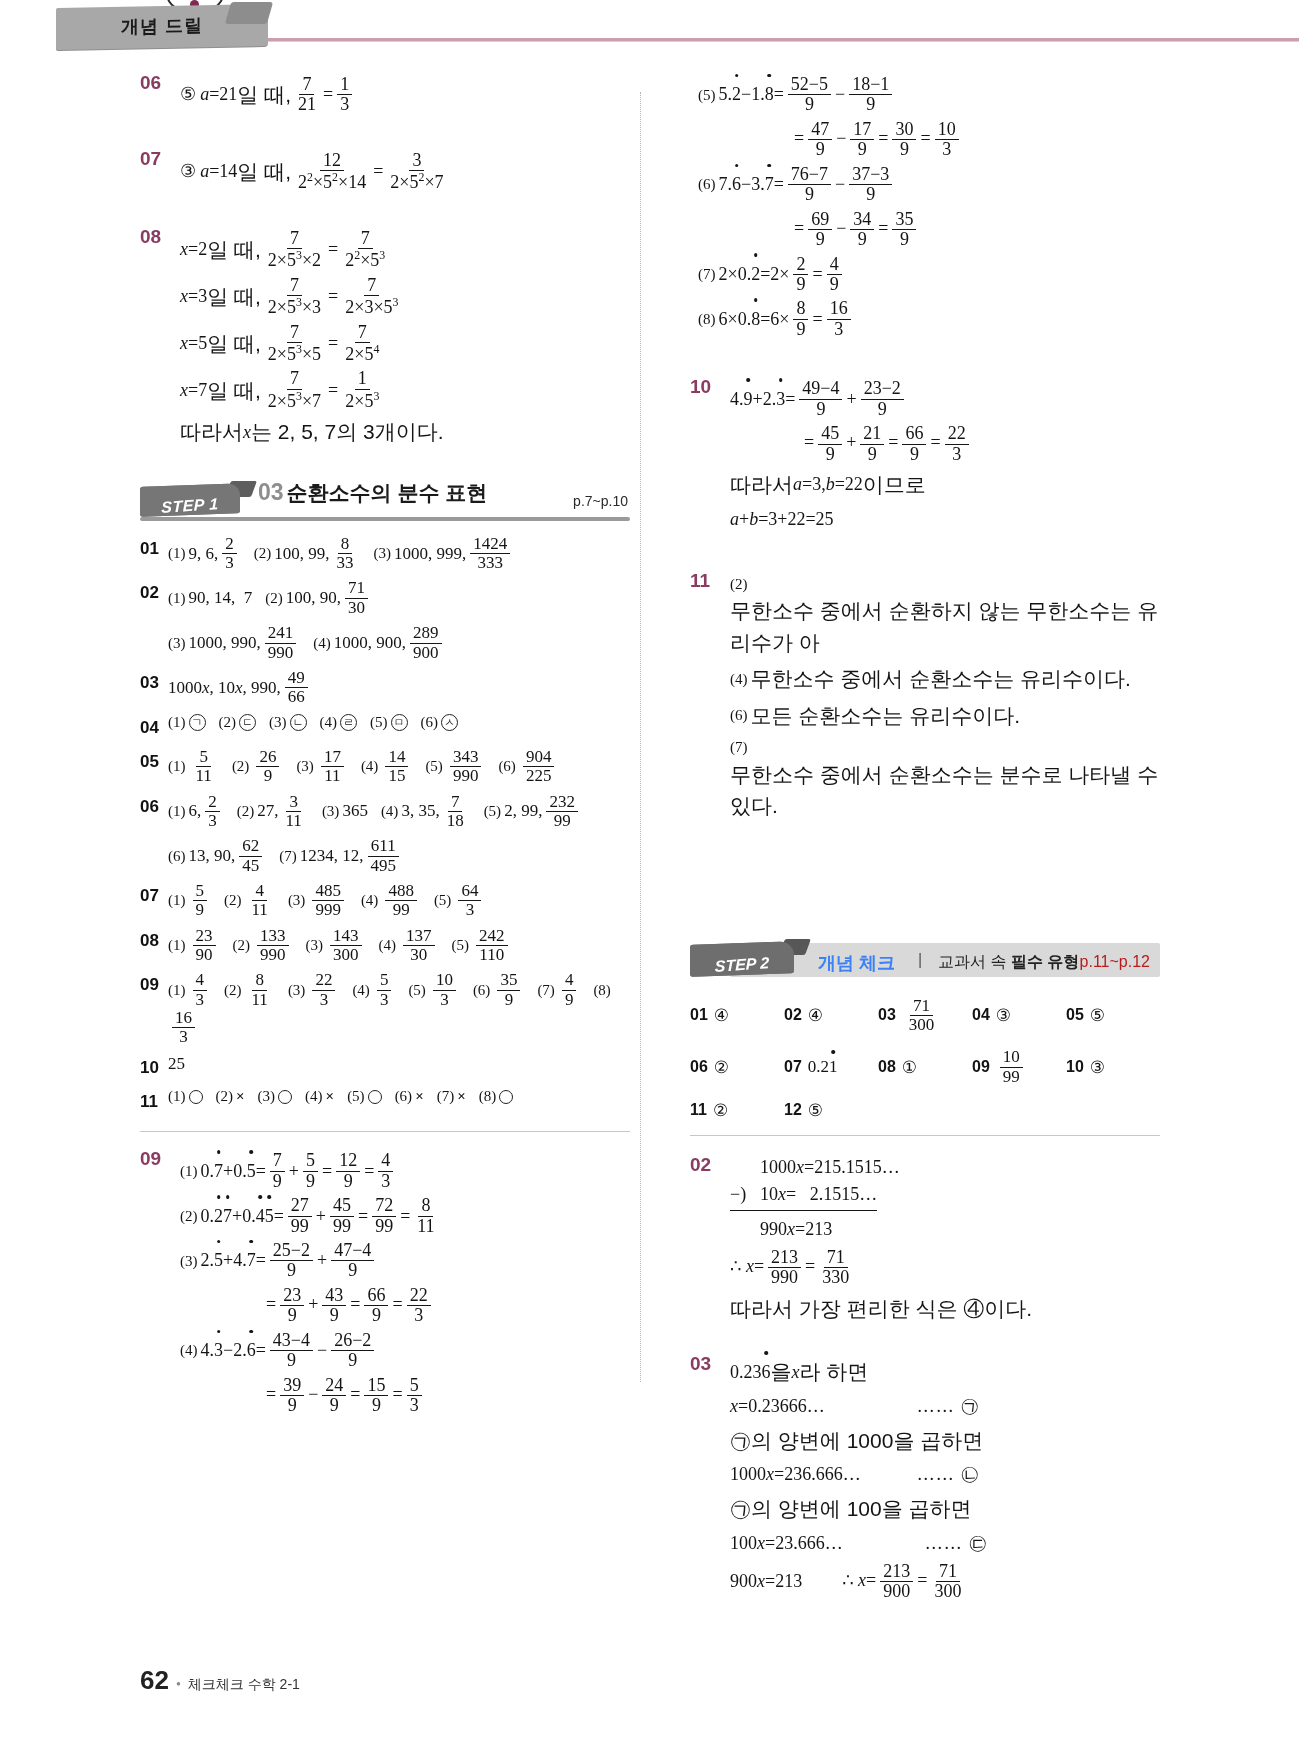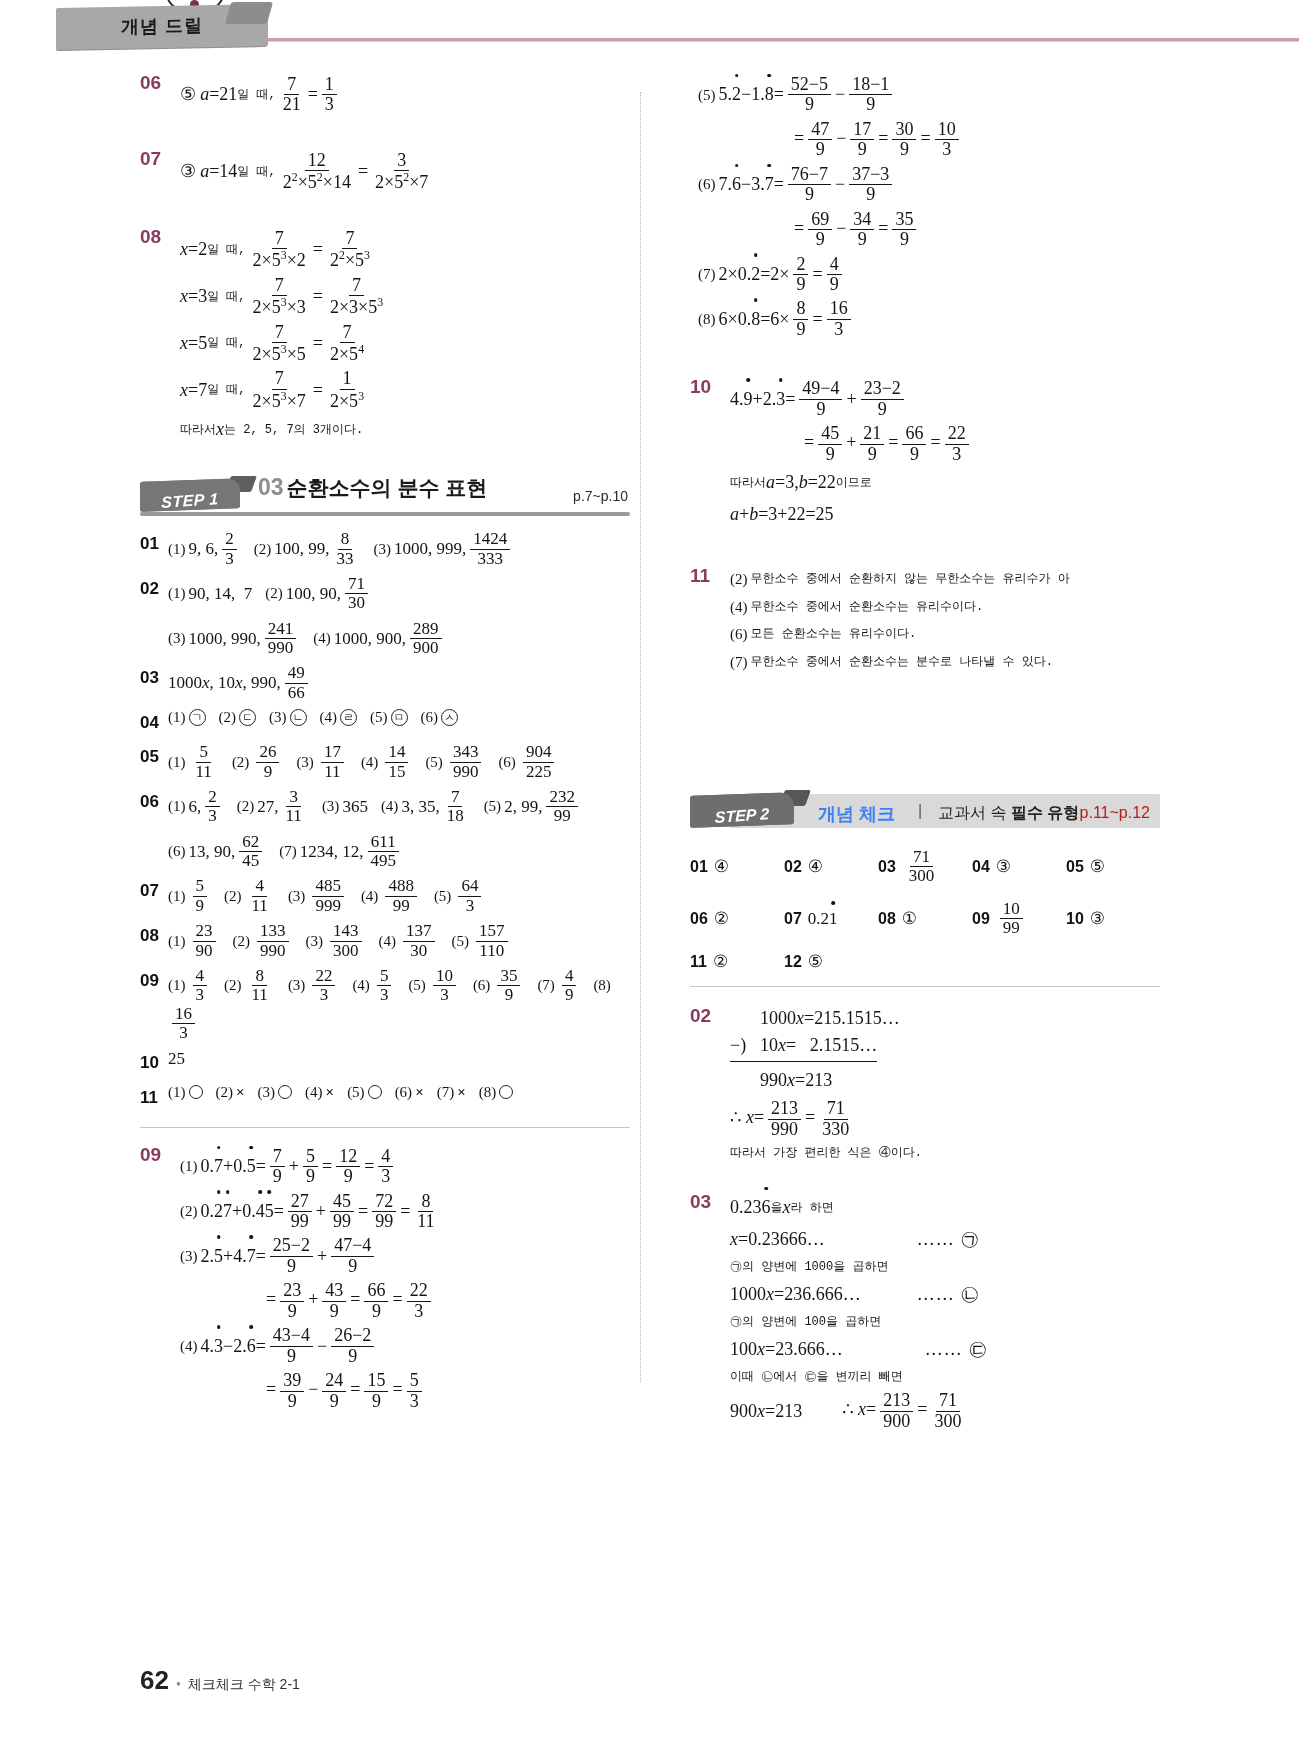--- a/index.html
+++ b/index.html
@@ -64,21 +64,21 @@
   
   .qrow { display:flex; align-items:flex-start; margin-bottom:4px; }
   .qnum {
     font-family:"Liberation Sans","DejaVu Sans",sans-serif;
     font-weight:bold; font-size:19px; color:#8a3b62;
     min-width:40px; flex:0 0 40px; line-height:1.35;
   }
   .qbody { flex:1 1 auto; font-size:18px; line-height:1.5; }
 
   .line { display:flex; align-items:center; flex-wrap:wrap; margin:5px 0; }
-  .ko { font-family:Liberation Mono, monospace; font-size:12px; }
+  .ko { font-family:Liberation Sans, sans-serif; font-size:21px; }
   .it { font-style:italic; font-family:"Liberation Serif",serif; }
 
   
   .frac { display:inline-flex; flex-direction:column; align-items:center;
           vertical-align:middle; margin:0 4px; line-height:1.08; }
   .frac .num { padding:0 3px; border-bottom:1.3px solid #161616; }
   .frac .den { padding:0 3px; }
   sup.e { font-size:0.66em; vertical-align:super; }
 
   
@@ -542,21 +542,21 @@
             </span>
             <span class="gap"></span>
             <span class="lbl">(4)</span>
             <span class="frac">
               <span class="num">137</span>
               <span class="den">30</span>
             </span>
             <span class="gap"></span>
             <span class="lbl">(5)</span>
             <span class="frac">
-              <span class="num">157</span>
+              <span class="num">242</span>
               <span class="den">110</span>
             </span>
           </div>
         </div>
         <div class="aitem">
           <div class="n">09</div>
           <div class="c">
             <span class="lbl">(1)</span>
             <span class="frac">
               <span class="num">4</span>
@@ -952,23 +952,20 @@
           <div class="line">0.23<span class="dot">6</span><span class="ko">을 </span><span class="it">x</span><span class="ko">라 하면</span></div>
           <div class="line"><span class="it">x</span>=0.23666…<span class="dots-lead" style="margin-left:92px">……</span> ㉠</div>
           <div class="line">
             <span class="ko">㉠의 양변에 1000을 곱하면</span>
           </div>
           <div class="line">1000<span class="it">x</span>=236.666…<span class="dots-lead" style="margin-left:56px">……</span> ㉡</div>
           <div class="line">
             <span class="ko">㉠의 양변에 100을 곱하면</span>
           </div>
           <div class="line">100<span class="it">x</span>=23.666…<span class="dots-lead" style="margin-left:82px">……</span> ㉢</div>
-          <div class="line">
-            <span class="ko">이때 ㉡에서 ㉢을 변끼리 빼면</span>
-          </div>
           <div class="line">900<span class="it">x</span>=213<span style="margin-left:40px">∴ <span class="it">x</span>=<span class="frac">
                 <span class="num">213</span>
                 <span class="den">900</span>
               </span>=<span class="frac">
                 <span class="num">71</span>
                 <span class="den">300</span>
               </span></span></div>
         </div>
     </div>
   </div>

